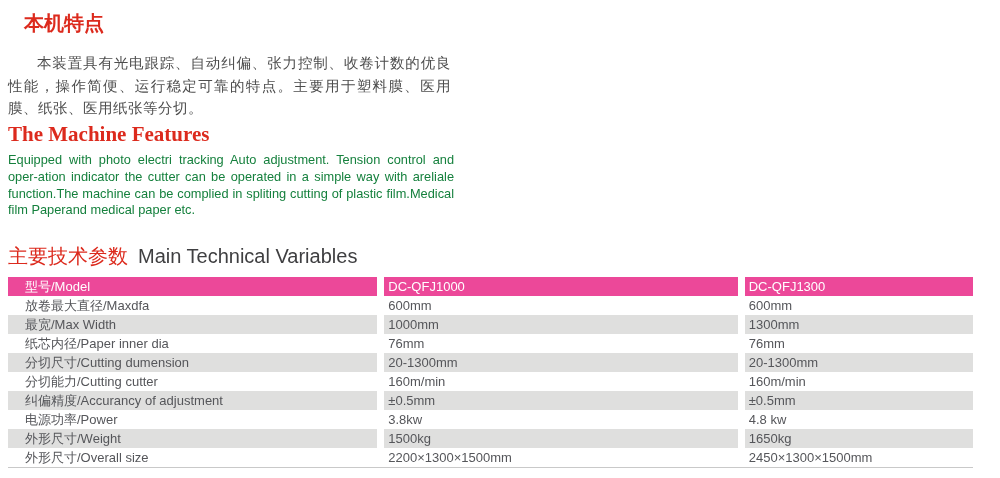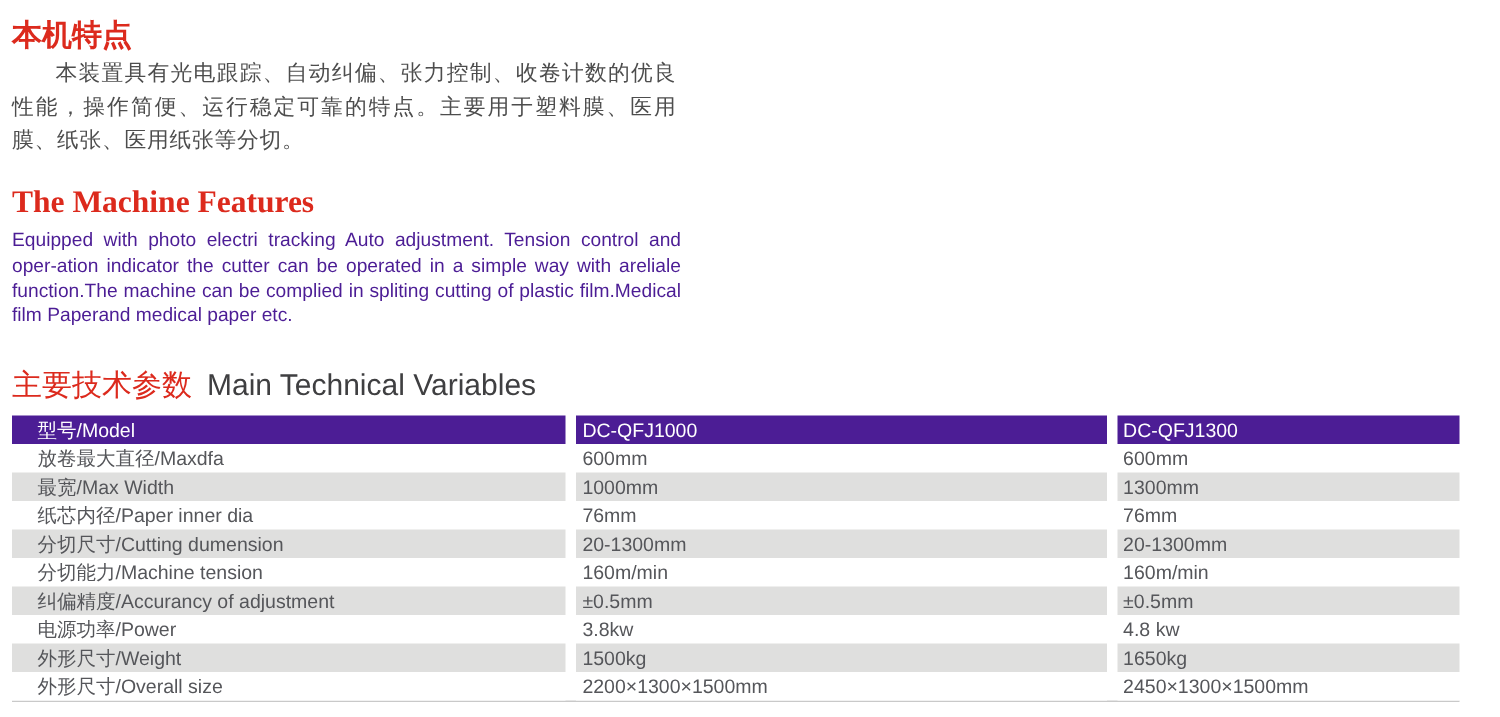--- a/index.html
+++ b/index.html
@@ -5,69 +5,69 @@
   html, body { margin: 0; padding: 0; background: #ffffff; }
   .page {
     position: relative;
     width: 1000px;
     height: 478px;
     background: #ffffff;
     font-family: "Liberation Sans", sans-serif;
     overflow: hidden;
   }
   .cn-title {
-    position: absolute; left: 8px; top: 10px;
+    position: absolute; left: 24px; top: 10px;
     margin: 0;
     font-size: 20px; font-weight: bold;
     color: #dc2a1d;
   }
   .cn-body {
-    position: absolute; left: 8px; top: 38px;
+    position: absolute; left: 8px; top: 52px;
     margin: 0;
     width: 443px;
     font-size: 14.5px; line-height: 22.5px;
     color: #4d4d4d;
     text-align: justify;
     text-indent: 2em;
     letter-spacing: 0.5px;
   }
   .en-title {
     position: absolute; left: 8px; top: 122px;
     margin: 0;
     font-size: 21px; font-weight: bold;
     color: #dc2a1d;
     font-family: Liberation Serif, serif;
   }
   .en-body {
     position: absolute; left: 8px; top: 152px;
     margin: 0;
     width: 446px;
     font-size: 12.8px; line-height: 16.8px;
-    color: #4c1d95;
+    color: #15803d;
     text-align: justify;
   }
   .specs-heading {
     position: absolute; left: 8px; top: 243px;
     font-size: 20px; font-weight: normal;
   }
   .specs-cn { color: #dc2a1d; }
   .specs-en { color: #3f3f41; margin-left: 10px; }
   .spec-table {
     position: absolute; left: 8px; top: 277px;
     width: 965px;
     border-bottom: 1px solid #c9c9c9;
     font-size: 13px;
     color: #55565a;
   }
   .t-row { display: flex; column-gap: 7px; height: 19px; line-height: 19px; }
   .t-row .c1 { width: 394px; padding-left: 17px; box-sizing: border-box; white-space: nowrap; overflow: hidden; }
   .t-row .c2 { width: 378px; padding-left: 4px;  box-sizing: border-box; white-space: nowrap; overflow: hidden; }
   .t-row .c3 { width: 244px; padding-left: 4px;  box-sizing: border-box; white-space: nowrap; overflow: hidden; }
   .t-header .c1, .t-header .c2, .t-header .c3 {
-    background: #4c1d95;
+    background: #ec4899;
     color: #ffffff;
   }
   
   .t-row:nth-child(odd):not(.t-header) .c1,
   .t-row:nth-child(odd):not(.t-header) .c2,
   .t-row:nth-child(odd):not(.t-header) .c3 { background: #dfdfde; }
   .t-row:nth-child(even):not(.t-header) .c1,
   .t-row:nth-child(even):not(.t-header) .c2,
   .t-row:nth-child(even):not(.t-header) .c3 { background: #ffffff; }
 </style>
@@ -106,21 +106,21 @@
       <div class="c1">纸芯内径/Paper inner dia</div>
       <div class="c2">76mm</div>
       <div class="c3">76mm</div>
     </div>
     <div class="t-row">
       <div class="c1">分切尺寸/Cutting dumension</div>
       <div class="c2">20-1300mm</div>
       <div class="c3">20-1300mm</div>
     </div>
     <div class="t-row">
-      <div class="c1">分切能力/Machine tension</div>
+      <div class="c1">分切能力/Cutting cutter</div>
       <div class="c2">160m/min</div>
       <div class="c3">160m/min</div>
     </div>
     <div class="t-row">
       <div class="c1">纠偏精度/Accurancy of adjustment</div>
       <div class="c2">±0.5mm</div>
       <div class="c3">±0.5mm</div>
     </div>
     <div class="t-row">
       <div class="c1">电源功率/Power</div>

